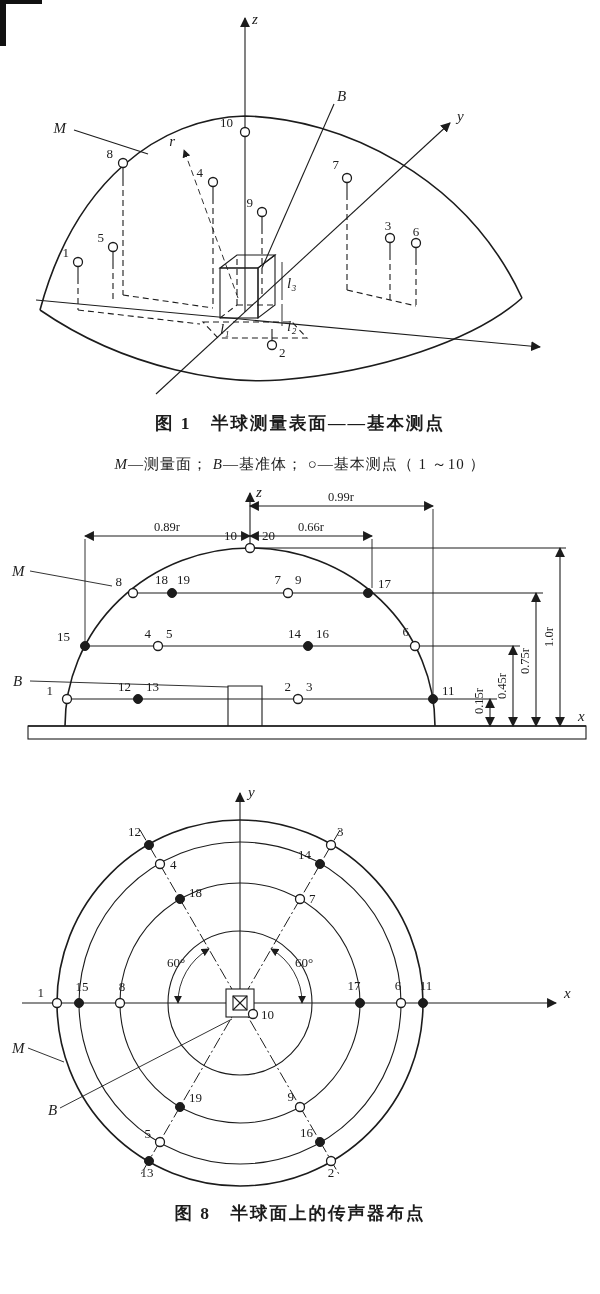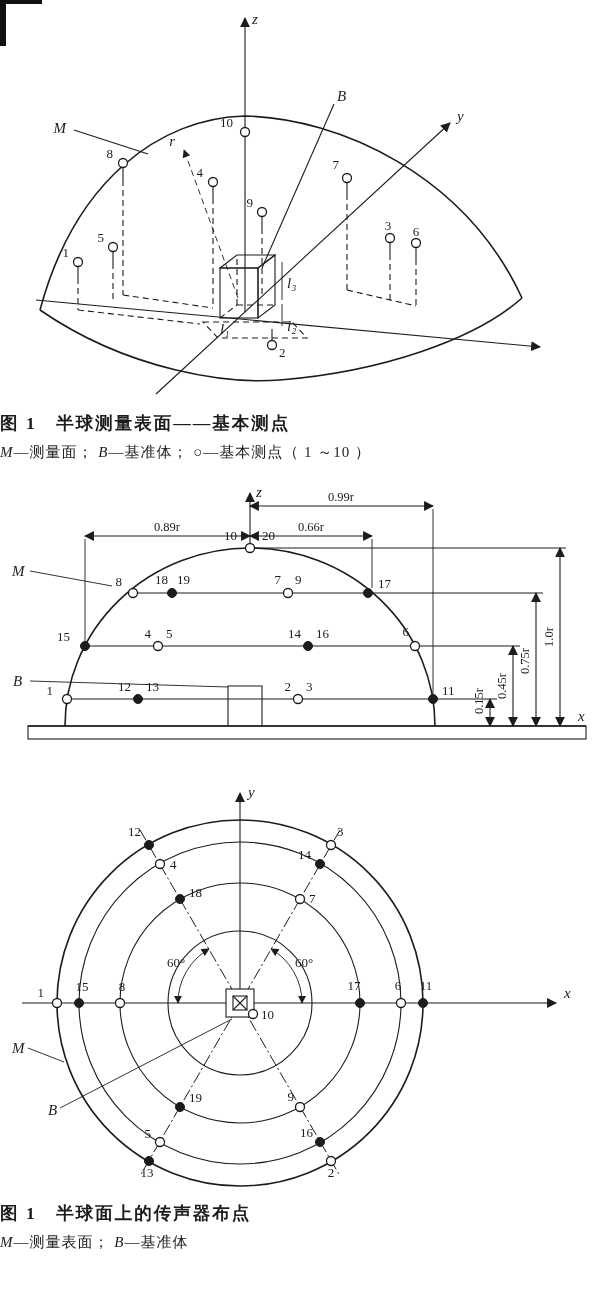--- a/index.html
+++ b/index.html
@@ -12,25 +12,25 @@
   svg .thin{stroke-width:0.9}
   svg .dash{stroke-dasharray:6 4;stroke-width:0.9}
   svg .dashdot{stroke-dasharray:12 3 2 3;stroke-width:1}
   svg text{stroke:none;fill:#1c1c1c;font-size:13px;font-family:"Liberation Serif","DejaVu Serif",serif}
   svg text.axis{font-style:italic;font-size:15px}
   svg text.dim{font-size:12.5px}
   svg .pt-open{fill:#ffffff;stroke:#1c1c1c;stroke-width:1.3}
   svg .pt-filled{fill:#1c1c1c;stroke:#1c1c1c;stroke-width:1}
   svg marker path{fill:#1c1c1c;stroke:none}
   svg .whitefill{fill:#ffffff}
-  .caption{}
+  .caption{text-align:center}
   .cap1{height:70px;padding-top:6px}
   .cap2{height:104px;padding-top:10px}
   .cap-title{font-size:17.5px;letter-spacing:2px;font-weight:bold}
-  .cap-line{font-size:15px;margin-top:8px;letter-spacing:1px}
+  .cap-line{font-size:15px;margin-top:20px;letter-spacing:1px}
   .it{font-style:italic}
 </style>
 </head>
 <body>
 
 <div class="page">
 
   <div class="scan-mark" style="left:0;top:0;width:6px;height:46px"></div>
   <div class="scan-mark" style="left:0;top:0;width:42px;height:4px"></div>
 
@@ -302,20 +302,16 @@
       <text text-anchor="end" x="151" y="357">5</text>
       <text x="189" y="321">19</text>
       <text text-anchor="middle" x="331" y="396">2</text>
       <text text-anchor="end" x="313" y="356">16</text>
       <text text-anchor="end" x="294" y="320">9</text>
       <text x="261" y="238">10</text>
     </g>
   </svg>
 
   <div class="caption cap2">
-    <div class="cap-title">图 1　半球面上的传声器布点</div>
-    <div class="cap-line">
-      <span class="it">M</span><span>—测量表面；</span>
-      <span class="it">B</span><span>—基准体</span>
-    </div>
+    <div class="cap-title">图 8　半球面上的传声器布点</div>
   </div>
 
 </div>
 
 </body></html>

